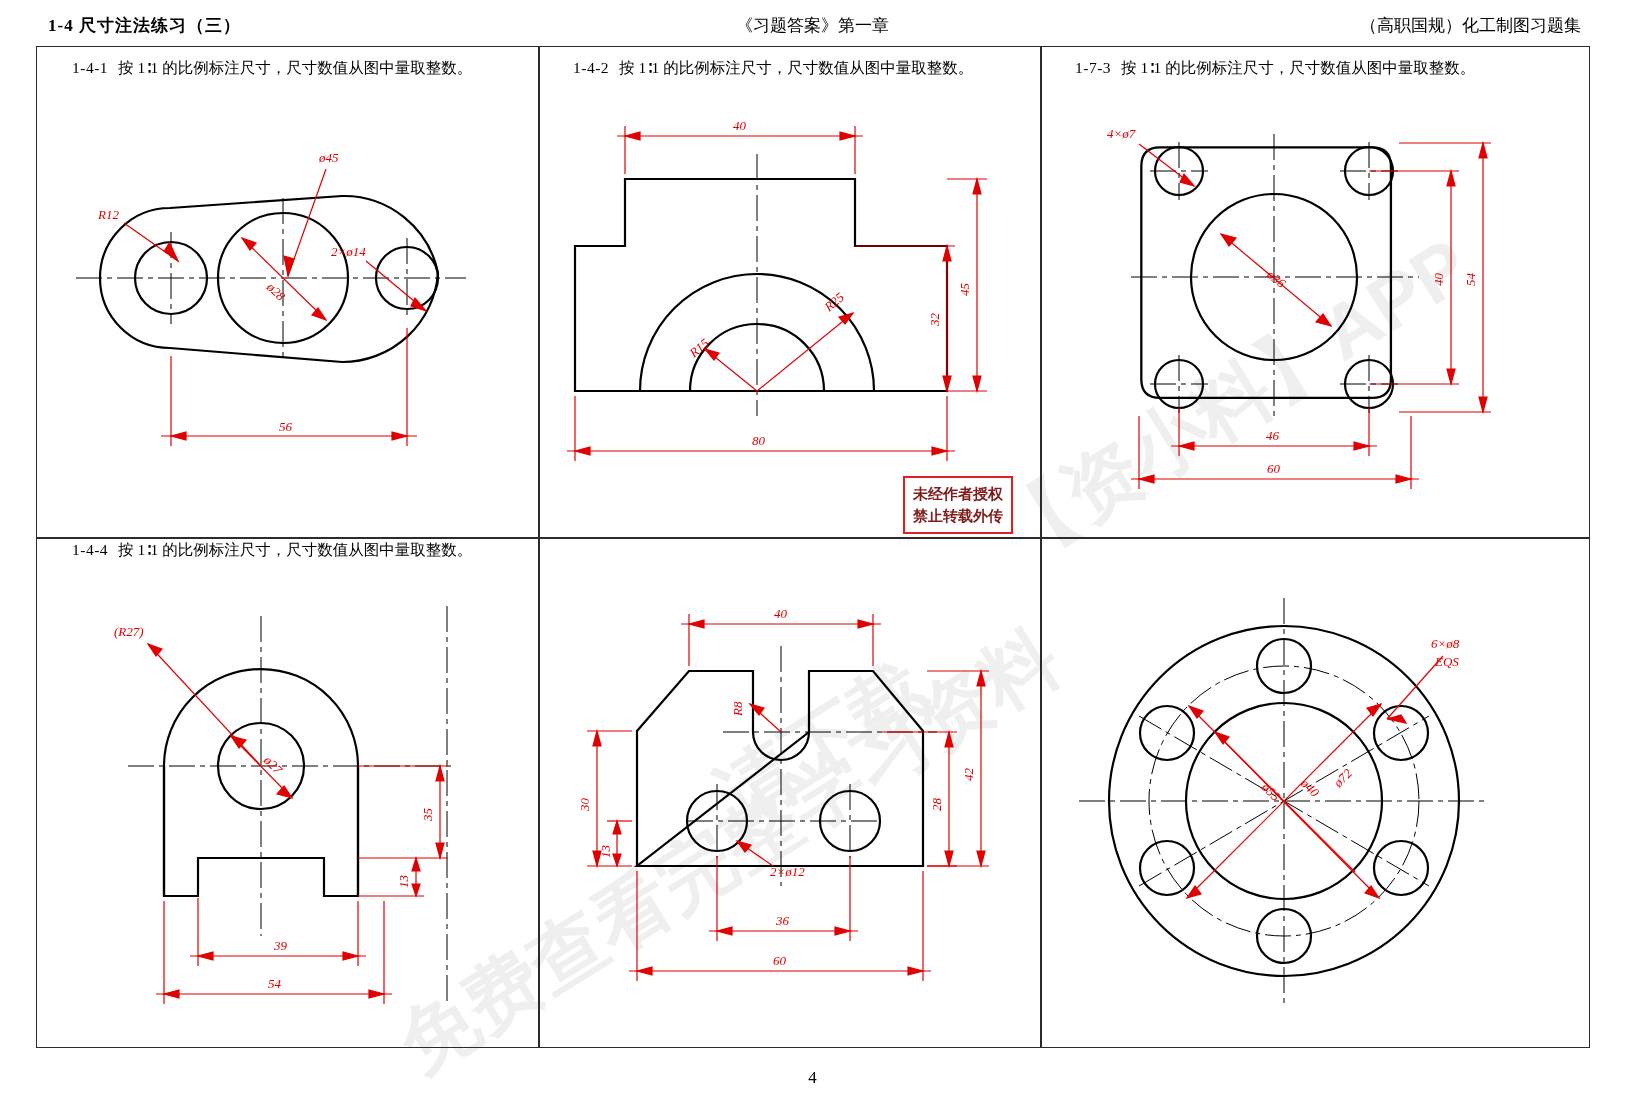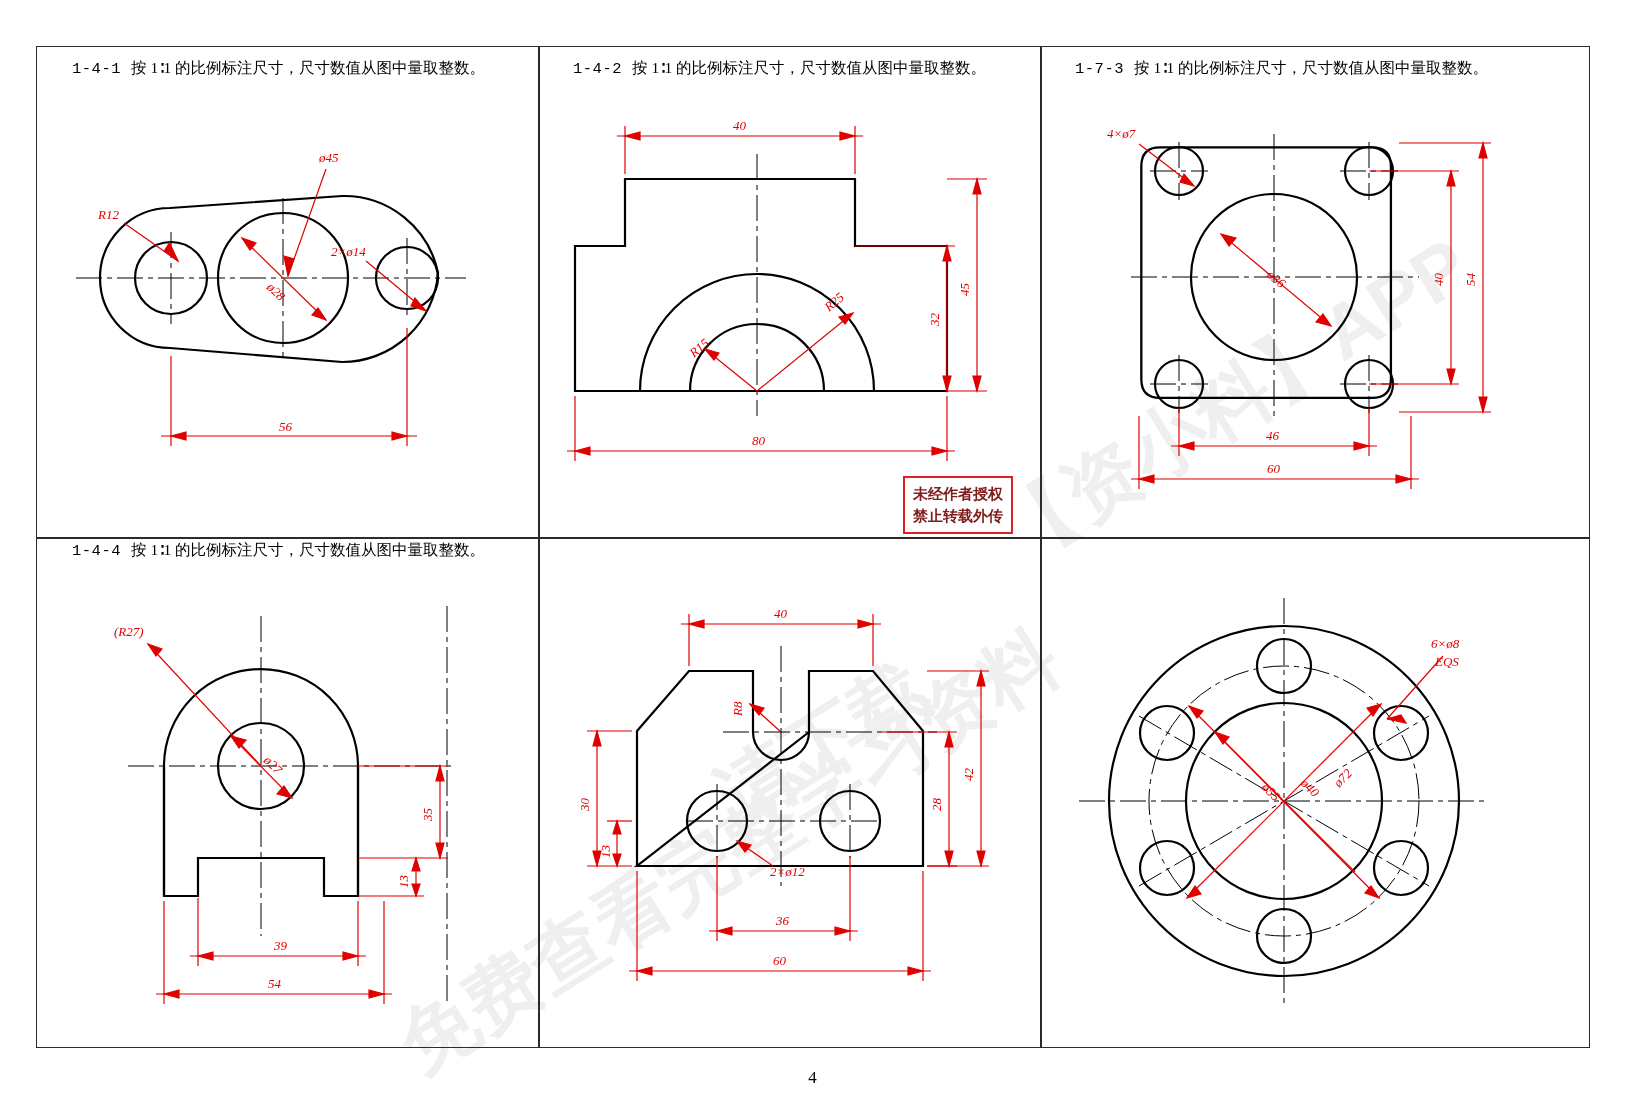--- a/index.html
+++ b/index.html
@@ -9,21 +9,21 @@
   .hdr{position:absolute;top:14px;left:0;width:1625px;height:26px;font-size:17px;}
   .hdr .left{position:absolute;left:48px;top:0;font-weight:bold;letter-spacing:1px;}
   .hdr .center{position:absolute;left:0;width:1625px;text-align:center;top:0;}
   .hdr .right{position:absolute;right:44px;top:0;}
   
   .grid{position:absolute;left:36px;top:46px;width:1552px;height:1000px;border:1.5px solid #2b2b2b;}
   .cell{position:absolute;box-sizing:border-box;}
   .vline{position:absolute;top:0;bottom:0;width:1.5px;background:#2b2b2b;}
   .hline{position:absolute;left:0;right:0;height:1.5px;background:#2b2b2b;}
   .prompt{position:absolute;font-size:15.5px;white-space:nowrap;}
-  .prompt .num{letter-spacing:0.5px;font-family:Liberation Mono, monospace;}
+  .prompt .num{letter-spacing:0.5px;}
   .prompt .txt{margin-left:10px;}
   .footer{position:absolute;left:0;width:1625px;top:1068px;text-align:center;font-size:17px;}
   
   .draw{position:absolute;left:0;top:0;}
   svg{display:block;}
   .stamp{position:absolute;border:2px solid #e02020;color:#7f1d1d;font-family:"Liberation Sans",sans-serif;
          font-size:15px;line-height:22px;text-align:center;padding:5px 8px;background:rgba(255,255,255,.75);font-weight:bold;}
   
   .wm{position:absolute;left:0;top:0;width:1625px;height:1118px;pointer-events:none;opacity:.13;overflow:hidden;}
   .wm span{position:absolute;font-family:"Liberation Sans",sans-serif;font-weight:bold;color:#888;white-space:nowrap;
@@ -33,20 +33,25 @@
 <body>
 
 <div class="page">
 
   <div class="wm">
     <span style="left:380px;top:1010px;font-size:76px;transform:rotate(-32deg);">免费查看完整学习资料</span>
     <span style="left:980px;top:500px;font-size:76px;transform:rotate(-32deg);">【资小料】APP</span>
     <span style="left:700px;top:760px;font-size:76px;transform:rotate(-32deg);">请下载</span>
   </div>
 
+  <div class="hdr">
+    <div class="left">1-4  尺寸注法练习（三）</div>
+    <div class="center">《习题答案》第一章</div>
+    <div class="right">（高职国规）化工制图习题集</div>
+  </div>
 
   <div class="grid">
     <div class="vline" style="left:501px;"></div>
     <div class="vline" style="left:1003px;"></div>
     <div class="hline" style="top:490px;"></div>
   </div>
 
   <div class="cell" style="left:36px;top:46px;width:501px;height:490px;">
     <div class="prompt" style="left:36px;top:12px;">
       <span class="num">1-4-1</span><span class="txt">按 1∶1 的比例标注尺寸，尺寸数值从图中量取整数。</span>

